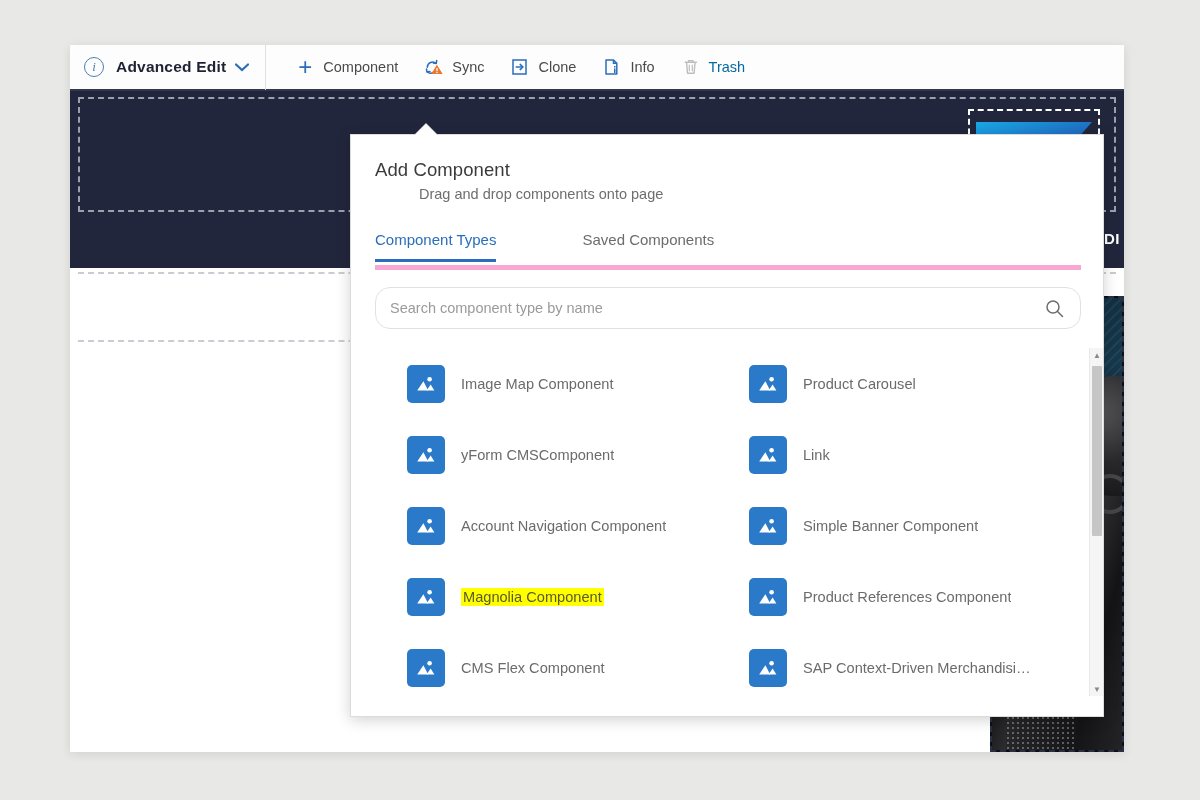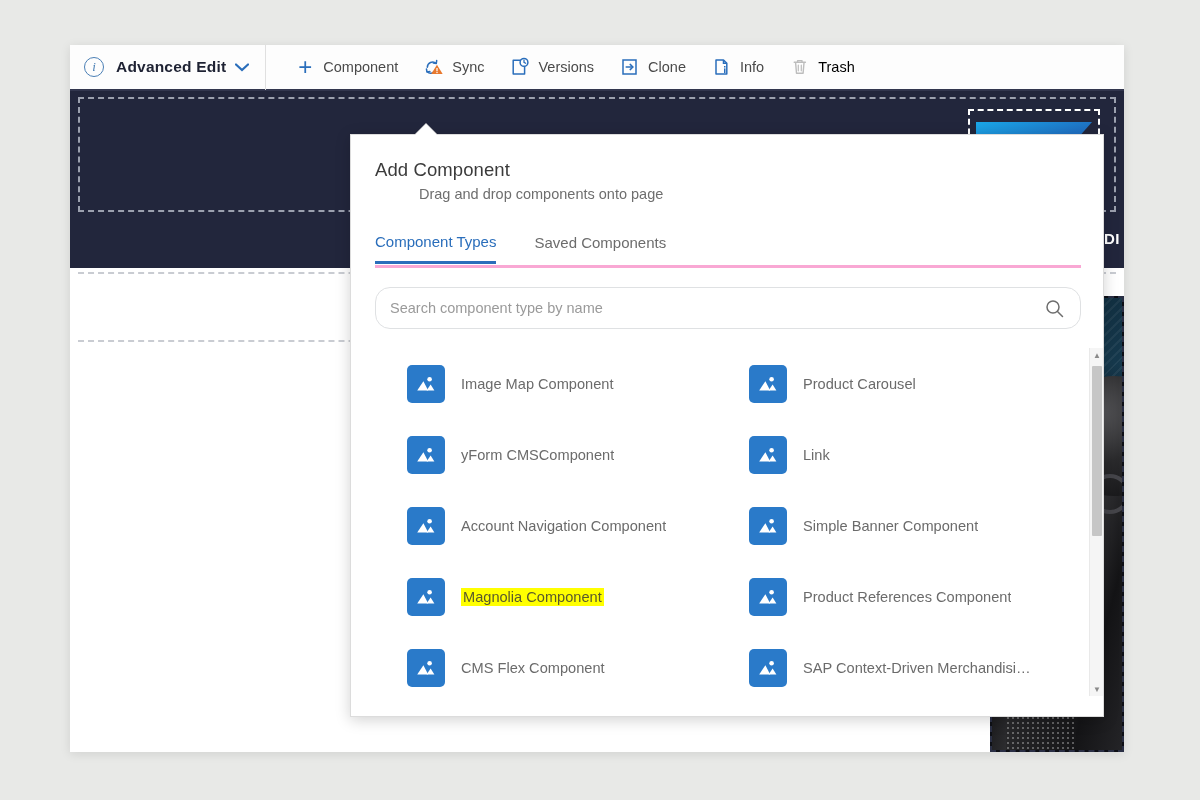--- a/index.html
+++ b/index.html
@@ -94,21 +94,21 @@
     width: 20px; height: 20px;
     margin-right: 8px;
     display: flex; align-items: center; justify-content: center;
     flex: none;
   }
   .tb-item .tb-txt {
     font-size: 14.5px;
     color: #4a4a4a;
     white-space: nowrap;
   }
-  .tb-item.disabled .tb-txt { color: #000000; }
+  .tb-item.disabled .tb-txt { color: #0369a1; }
   .tb-plus {
     color: #2a6ebb;
     font-size: 24px;
     line-height: 1;
     font-weight: 300;
   }
 
   
   .storefront {
     position: absolute;
@@ -307,22 +307,23 @@
     font-size: 14.5px;
     color: #6e6e6e;
     margin-left: 44px;
   }
   .pop-tabs {
     position: absolute;
     left: 24px; top: 96px;
     width: 706px;
     height: 34px;
     display: flex;
-    align-items: center;
-    border-bottom: 3px solid #f9a8d4;
+    align-items: flex-start;
+    border-bottom: 5px solid #f9a8d4;
+    gap: 48px;
   }
   .pop-tab {
     font-size: 15px;
     color: #6c6c6c;
     padding-bottom: 11px;
     margin-right: 38px;
     cursor: pointer;
     white-space: nowrap;
   }
   .pop-tab.active {
@@ -470,30 +471,20 @@
               <path d="M12.4 11.4a5.6 5.6 0 0 1-9.1 2.6" stroke="#2a6ebb" stroke-width="1.6" fill="none" stroke-linecap="round"></path>
               <path d="M2.6 11.1l.5 3.1 3.1-.5" stroke="#2a6ebb" stroke-width="1.6" fill="none" stroke-linecap="round" stroke-linejoin="round"></path>
               <path d="M13.6 6.6 L19.6 16.4 L7.6 16.4 Z" fill="#e8782d"></path>
               <rect x="13.0" y="10.0" width="1.3" height="3.4" fill="#ffffff"></rect>
               <rect x="13.0" y="14.1" width="1.3" height="1.3" fill="#ffffff"></rect>
             </svg>
           </span>
           <span class="tb-txt">Sync</span>
         </div>
 
-        <div class="tb-item">
-          <span class="tb-ico">
-            <svg width="20" height="20" viewBox="0 0 20 20">
-              <path d="M3.2 3.2 H11.2 L14.6 6.6 V17 H3.2 Z" stroke="#2a6ebb" stroke-width="1.5" fill="none" stroke-linejoin="round"></path>
-              <circle cx="14.0" cy="5.4" r="3.9" fill="#ffffff" stroke="#2a6ebb" stroke-width="1.5"></circle>
-              <path d="M14 3.2 V5.4 L15.7 6.3" stroke="#2a6ebb" stroke-width="1.3" fill="none" stroke-linecap="round"></path>
-            </svg>
-          </span>
-          <span class="tb-txt">Versions</span>
-        </div>
 
         <div class="tb-item">
           <span class="tb-ico">
             <svg width="20" height="20" viewBox="0 0 20 20">
               <path d="M3 3 H16 V17 H3 Z" stroke="#2a6ebb" stroke-width="1.5" fill="none"></path>
               <path d="M6.2 10 H12.6" stroke="#2a6ebb" stroke-width="1.5" stroke-linecap="round"></path>
               <path d="M10.2 7.4 L12.9 10 L10.2 12.6" stroke="#2a6ebb" stroke-width="1.5" fill="none" stroke-linecap="round" stroke-linejoin="round"></path>
             </svg>
           </span>
           <span class="tb-txt">Clone</span>

